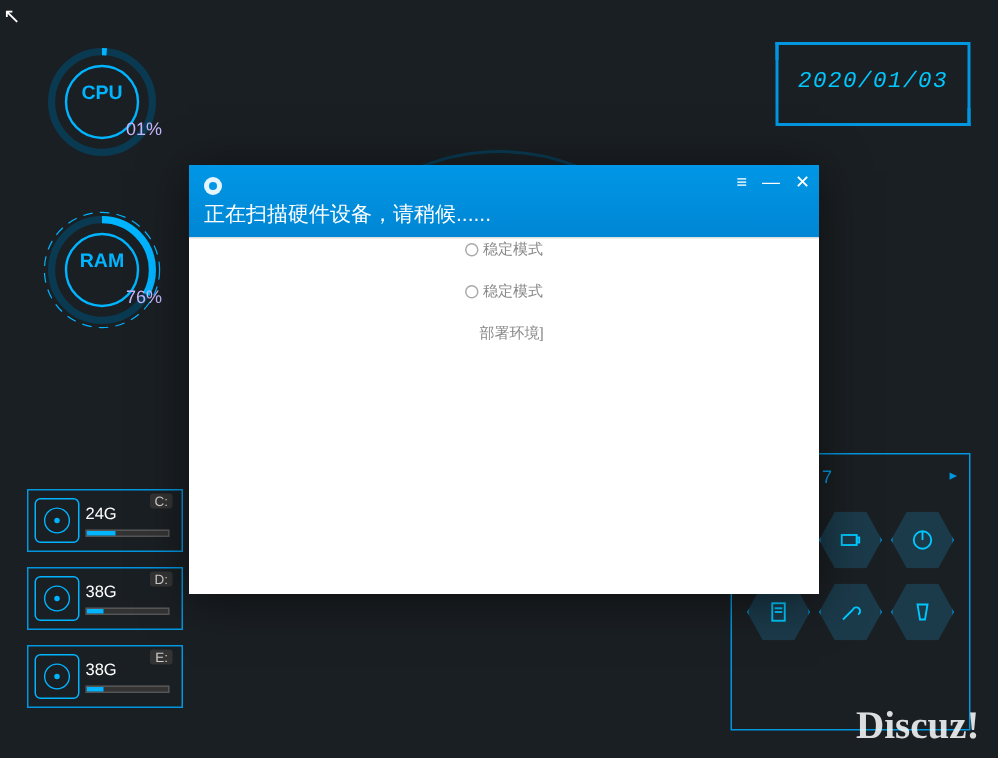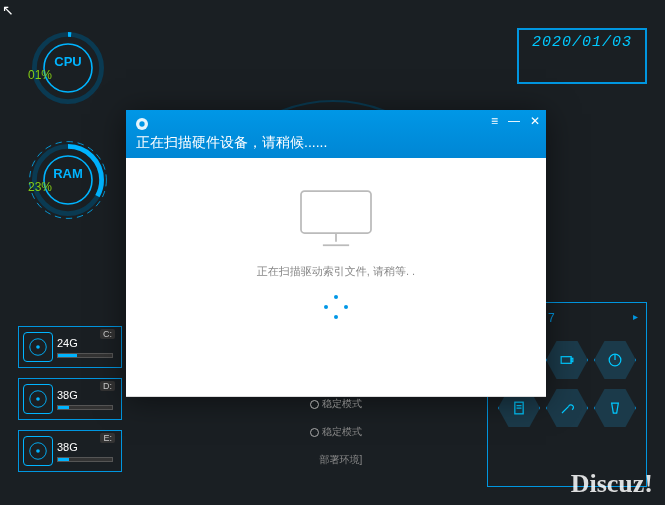--- a/index.html
+++ b/index.html
@@ -9,26 +9,26 @@
     font-family: "Microsoft YaHei", Arial, sans-serif;
     position: relative;
     overflow: hidden;
     color: #fff;
   }
   .cursor { position:absolute; top:2px; left:2px; color:#fff; font-size:14px; z-index:100; pointer-events:none;}
   
   .gauge { position:absolute; width:80px; height:80px; }
   .gauge svg { width:100%; height:100%; }
   .gauge .g-label { position:absolute; top:26px; width:100%; text-align:center; color:#00b4ff; font-size:13px; font-weight:bold;}
-  .gauge .g-val { position:absolute; top:40px; width:100%; text-align:left; color:#84cc16; font-size:12px;}
+  .gauge .g-val { position:absolute; top:51px; width:100%; text-align:right; color:#c4b5fd; font-size:12px;}
   .cpu-gauge { top:28px; left:28px; }
   .ram-gauge { top:140px; left:28px; }
   
   .clock { position:absolute; top:28px; right:18px; width:130px; height:56px;
-    border:2px solid #0096e0; padding:4px 8px;
+    border:2px solid #0096e0; padding:16px 8px;
     font-family:"Courier New",monospace; color:#00c8ff;}
   .clock:before, .clock:after { content:""; position:absolute; width:10px; height:10px; border:2px solid #0096e0;}
   .clock:before { top:-2px; left:-2px; border-right:none; border-bottom:none;}
   .clock:after { bottom:-2px; right:-2px; border-left:none; border-top:none;}
   .clock .date { font-size:15px; font-style:italic; letter-spacing:1px; text-align:center;}
   .clock .time { font-size:13px; text-align:right; letter-spacing:1px; margin-top:2px; font-style:italic;}
   
   .disks { position:absolute; top:326px; left:18px; }
   .disk { width:104px; height:42px; border:1px solid #0096e0; margin-bottom:10px;
     display:flex; align-items:center; padding:4px; gap:4px; position:relative;}
@@ -99,21 +99,21 @@
 </div>
 
 <div class="gauge ram-gauge">
   <svg viewBox="0 0 100 100">
     <circle cx="50" cy="50" r="42" stroke="#0a3a52" stroke-width="6" fill="none"></circle>
     <circle cx="50" cy="50" r="42" stroke="#00b4ff" stroke-width="6" fill="none" stroke-dasharray="264" stroke-dashoffset="177" transform="rotate(-90 50 50)"></circle>
     <circle cx="50" cy="50" r="30" stroke="#00b4ff" stroke-width="2" fill="none"></circle>
     <circle cx="50" cy="50" r="48" stroke="#00b4ff" stroke-width="1" fill="none" stroke-dasharray="8 6"></circle>
   </svg>
   <div class="g-label">RAM</div>
-  <div class="g-val">23%</div>
+  <div class="g-val">76%</div>
 </div>
 
 <div class="clock">
   <div class="date">2020/01/03</div>
 </div>
 
 <div class="disks">
   <div class="disk">
     <div class="disk-letter">C:</div>
     <div class="disk-icon">
@@ -208,36 +208,20 @@
         <circle cx="12" cy="12" r="9" fill="#fff" opacity=".9"></circle>
         <path d="M8 12 a4 4 0 1 1 8 0 a4 4 0 1 1 -8 0" fill="#0097e6"></path>
       </svg>
     <div class="dlg-title">正在扫描硬件设备，请稍候......</div>
     <div class="dlg-ctrl">
       <span>≡</span>
       <span>—</span>
       <span>✕</span>
     </div>
   </div>
-  <div class="dlg-body">
-    <div class="monitor">
-      <svg viewBox="0 0 100 80">
-          <rect x="10" y="8" width="80" height="48" rx="4"></rect>
-          <line x1="50" y1="56" x2="50" y2="66"></line>
-          <line x1="35" y1="70" x2="65" y2="70"></line>
-        </svg>
-    </div>
-    <div class="scan-text">正在扫描驱动索引文件, 请稍等. .</div>
-    <div class="spinner">
-      <span></span>
-        <span></span>
-        <span></span>
-        <span></span>
-    </div>
-  </div>
   <div class="dlg-footer">
     <div class="radio">
       <div class="radio-dot"></div>
         <span>稳定模式</span>
     </div>
     <div class="radio">
       <div class="radio-dot"></div>
         <span>稳定模式</span>
     </div>
     <div class="env">部署环境]</div>

